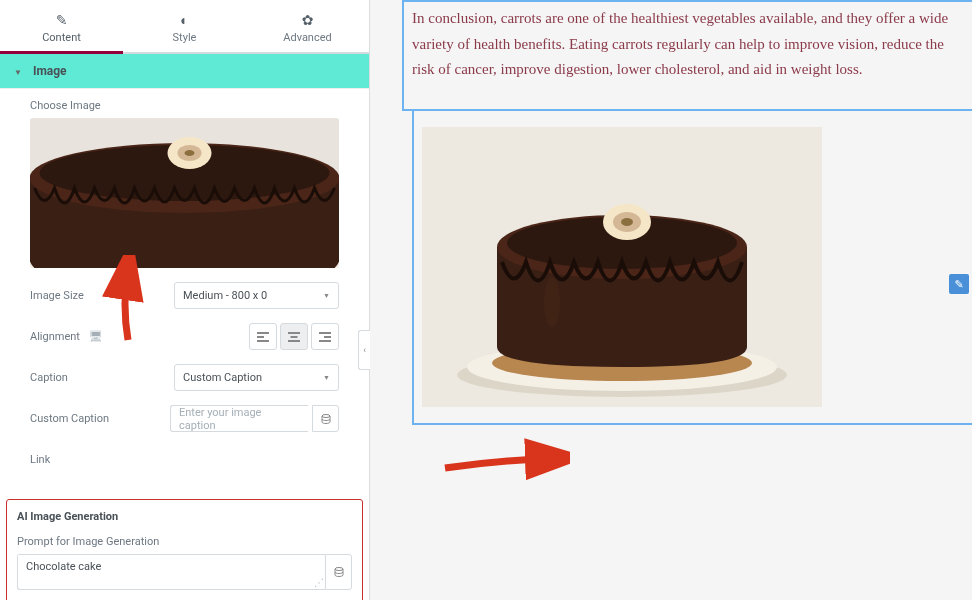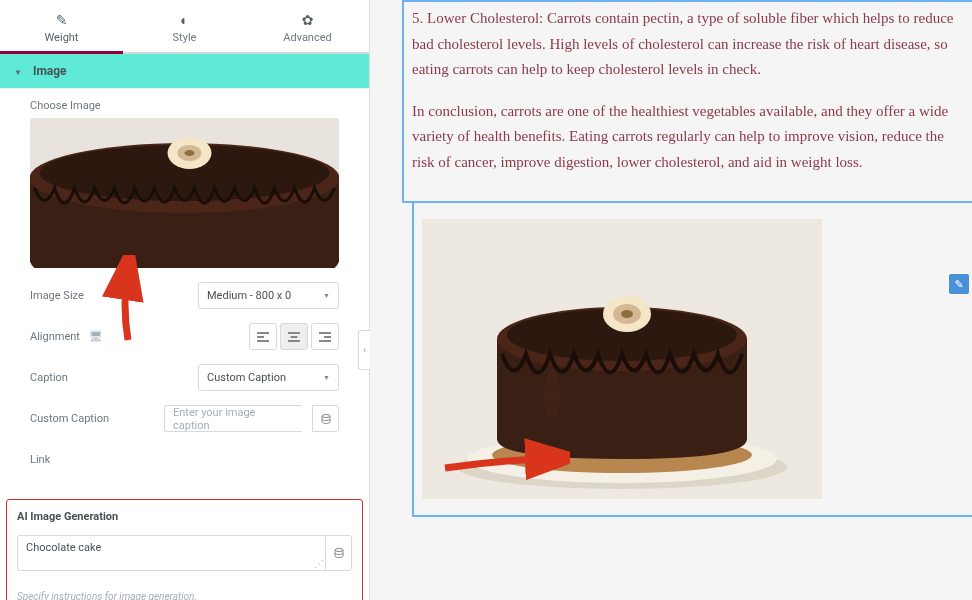--- a/index.html
+++ b/index.html
@@ -11,24 +11,24 @@
 .tab.active::after { content: ''; position: absolute; bottom: -2px; left: 0; right: 0; height: 3px; background: #93003a; }
 .tab-icon { display: block; font-size: 14px; margin-bottom: 3px; color: #556068; }
 .section-header { background: #5eead4; padding: 10px 14px; font-size: 12px; font-weight: 700; color: #495157; border-bottom: 1px solid #eee; }
 .section-header::before { content: '▼'; font-size: 8px; margin-right: 8px; color: #666; }
 .panel-body { padding: 10px 30px; font-size: 11px; }
 .field-label { color: #6d7882; font-size: 11px; }
 .choose-label { color: #6d7882; font-size: 11px; margin-bottom: 6px; display: block; }
 .image-preview { width: 100%; height: 150px; border-radius: 3px; overflow: hidden; margin-bottom: 14px; display: flex; align-items: center; justify-content: center; }
 .image-preview svg { width: 100%; height: 100%; }
 .field-row { display: flex; align-items: center; justify-content: space-between; margin-bottom: 14px; min-height: 27px; }
-.select { width: 141px; height: 27px; border: 1px solid #d5dadf; border-radius: 3px; font-size: 11px; color: #495157; padding: 0 8px; background: #fff; position: relative; display: flex; align-items: center; justify-content: space-between; cursor: pointer; }
+.select { width: 165px; height: 27px; border: 1px solid #d5dadf; border-radius: 3px; font-size: 11px; color: #495157; padding: 0 8px; background: #fff; position: relative; display: flex; align-items: center; justify-content: space-between; cursor: pointer; }
 .select::after { content: '▼'; font-size: 7px; color: #888; }
 .input { width: 165px; height: 27px; border: 1px solid #d5dadf; border-radius: 3px; font-size: 11px; color: #a4afb7; padding: 0 8px; background: #fff; display: flex; align-items: center; }
-.input-with-icon { display: flex; gap: 10px; }
+.input-with-icon { display: flex; gap: 4px; }
 .input-with-icon .input { width: 138px; border-radius: 3px 0 0 3px; border-right: none; }
 .icon-suffix { width: 27px; height: 27px; border: 1px solid #d5dadf; border-radius: 0 3px 3px 0; display: flex; align-items: center; justify-content: center; color: #888; font-size: 10px; cursor: pointer; }
 .align-group { display: flex; gap: 3px; }
 .align-btn { width: 28px; height: 27px; border: 1px solid #d5dadf; background: #fff; display: flex; align-items: center; justify-content: center; border-radius: 3px; cursor: pointer; font-size: 11px; color: #888; }
 .align-btn.active { background: #eceeef; }
 .responsive-ico { font-size: 11px; color: #a4afb7; margin-left: 6px; }
 .ai-section { border: 1.5px solid #c9302c; border-radius: 3px; padding: 10px 10px; margin: 2px 6px 0 6px; }
 .ai-title { font-size: 11px; font-weight: 700; color: #495157; margin-bottom: 12px; }
 .ai-label { font-size: 11px; color: #6d7882; margin-bottom: 6px; display: block; }
 .ai-input-row { display: flex; margin-bottom: 20px; }
@@ -46,21 +46,21 @@
 .arrow1 { position: absolute; left: 98px; top: 255px; z-index: 50; pointer-events: none; }
 .arrow2 { position: absolute; left: 440px; top: 438px; z-index: 50; pointer-events: none; }
 </style>
 </head>
 <body>
 
 <div class="sidebar">
   <div class="tabs">
     <div class="tab active">
       <span class="tab-icon">✎</span>
-      <span>Weight</span>
+      <span>Content</span>
     </div>
     <div class="tab">
       <span class="tab-icon">◐</span>
       <span>Style</span>
     </div>
     <div class="tab">
       <span class="tab-icon">✿</span>
       <span>Advanced</span>
     </div>
   </div>
@@ -139,20 +139,21 @@
       </div>
     </div>
 
     <div class="field-row">
       <span class="field-label">Link</span>
     </div>
   </div>
 
   <div class="ai-section">
     <div class="ai-title">AI Image Generation</div>
+    <span class="ai-label">Prompt for Image Generation</span>
     <div class="ai-input-row">
       <div class="ai-textarea-wrap">
         <textarea style="">Chocolate cake</textarea>
         <span class="ai-textarea-handle">⋰</span>
       </div>
       <div class="icon-suffix" style="height:auto;border-radius:0 3px 3px 0">
         <svg width="10" height="10">
             <ellipse cx="5" cy="2" rx="4" ry="1.5" fill="none" stroke="#888"></ellipse>
             <path d="M1 2v3c0 .8 1.8 1.5 4 1.5s4-.7 4-1.5V2M1 5v3c0 .8 1.8 1.5 4 1.5s4-.7 4-1.5V5" fill="none" stroke="#888"></path>
           </svg>
@@ -160,21 +161,20 @@
     </div>
     <div class="ai-desc">Specify instructions for image generation.</div>
 
   </div>
 
   <div class="collapse-handle">‹</div>
 </div>
 
 <div class="content">
   <div class="content-wrap" style="border:2px solid #6db3f2;border-right:none;margin-right:-10px;padding:4px 4px 10px 8px">
-    <p class="para">5. Lower Cholesterol: Carrots contain pectin, a type of soluble fiber which helps to reduce bad cholesterol levels. High levels of cholesterol can increase the risk of heart disease, so eating carrots can help to keep cholesterol levels in check.</p>
     <p class="para">In conclusion, carrots are one of the healthiest vegetables available, and they offer a wide variety of health benefits. Eating carrots regularly can help to improve vision, reduce the risk of cancer, improve digestion, lower cholesterol, and aid in weight loss.</p>
   </div>
 
   <div class="edit-badge">
     <span>✎</span>
   </div>
 
   <div style="border:2px solid #6db3f2;border-right:none;border-top:none;margin-right:-10px;padding:6px 0 6px 8px">
     <div class="big-image" style="border:none">
       <svg viewBox="0 0 400 280" preserveAspectRatio="xMidYMid slice">

